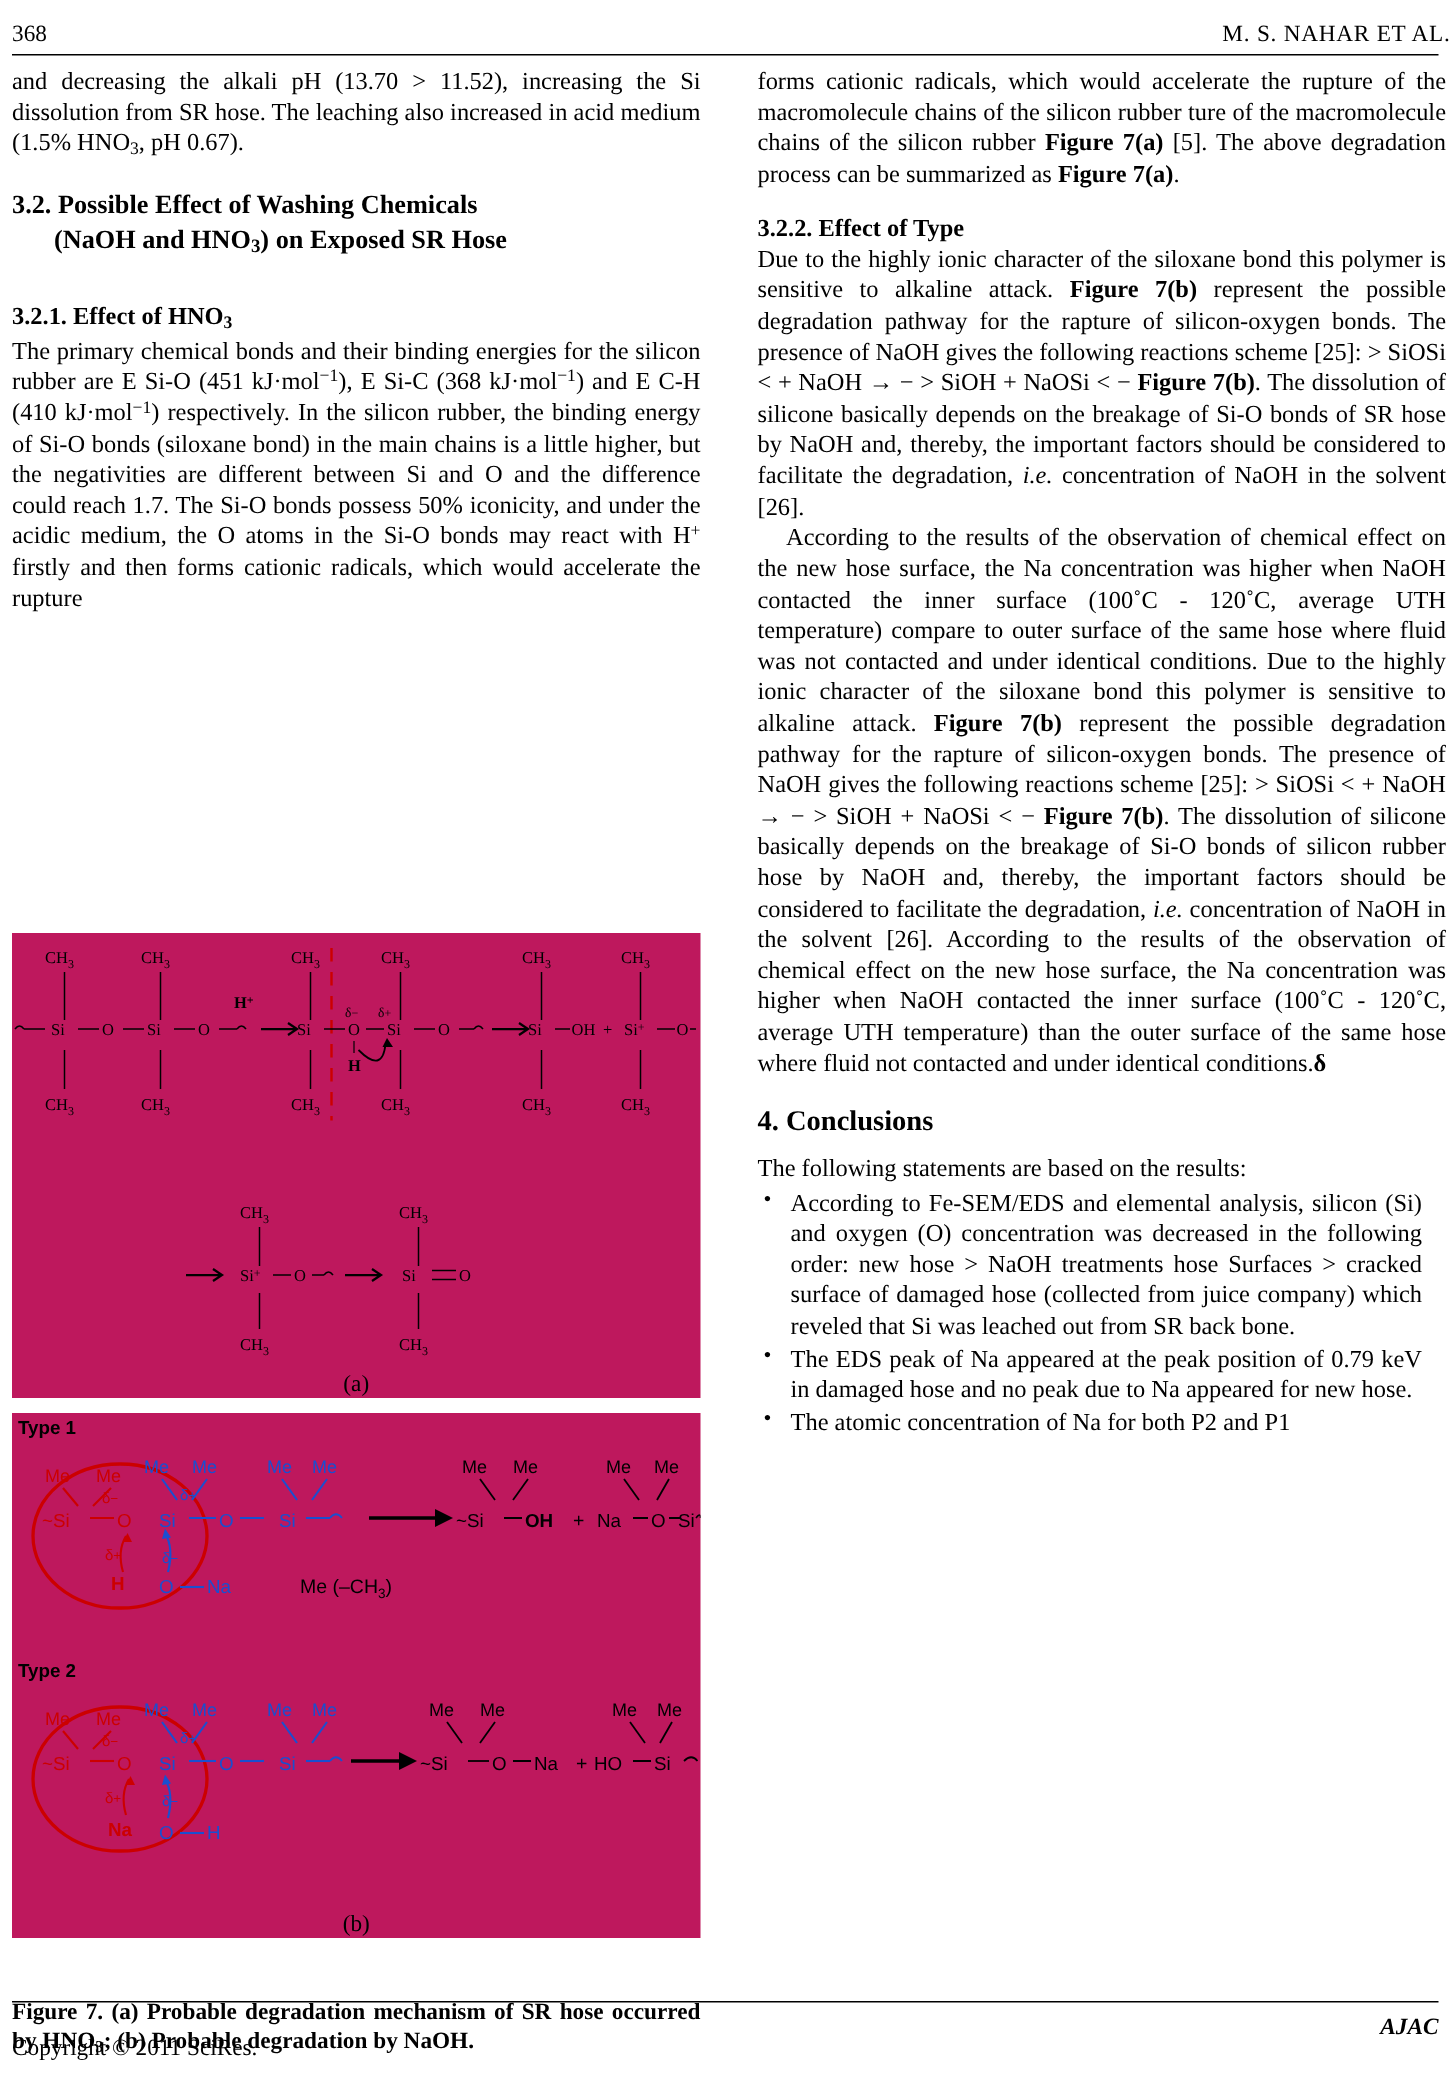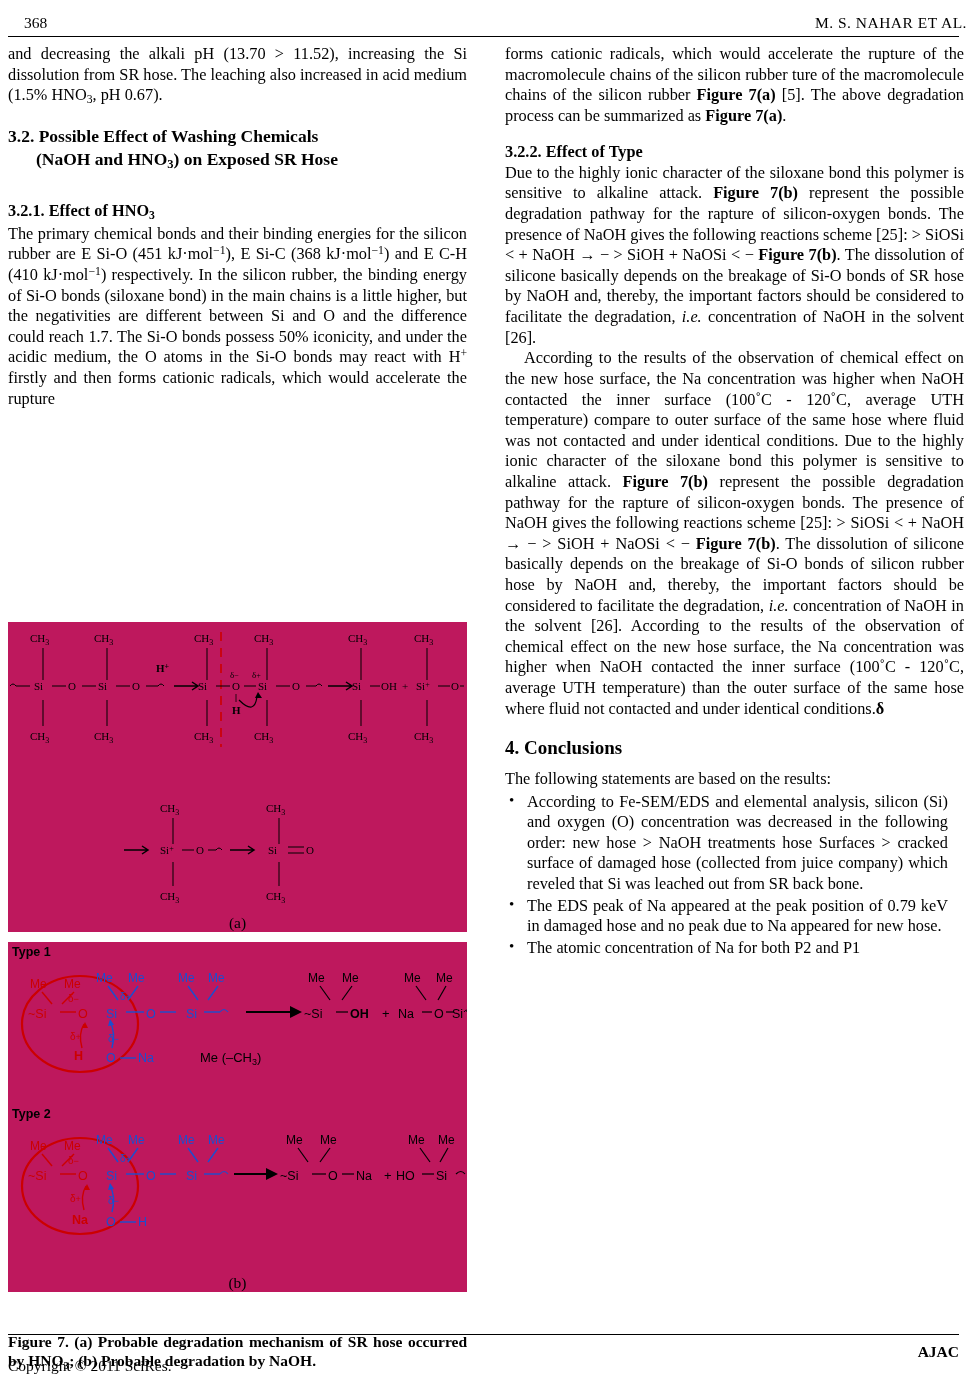--- a/index.html
+++ b/index.html
@@ -23,21 +23,21 @@
   }
   
   .header {
     position: absolute;
     left: 0; top: 14px;
     width: 967px;
     height: 22px;
   }
   .header .pagenum {
     position: absolute;
-    left: 24px; top: 0;
+    left: 8px; top: 0;
     font-size: 15.5px;
   }
   .header .runhead {
     position: absolute;
     left: 0; top: 0;
     width: 967px;
     text-align: right;
     font-size: 15.5px;
     letter-spacing: 0.5px;
   }
@@ -63,20 +63,21 @@
     height: 20px;
     font-size: 15.5px;
   }
   .footer .copyright {
     position: absolute;
     left: 8px; top: 14px;
   }
   .footer .journal {
     position: absolute;
     right: 8px; top: 0;
+    font-style: italic;
     font-weight: bold;
     text-align: right;
   }
   
   .col {
     position: absolute;
     top: 44px;
     width: 459px;
     font-size: 16.3px;
     line-height: 1.265;

